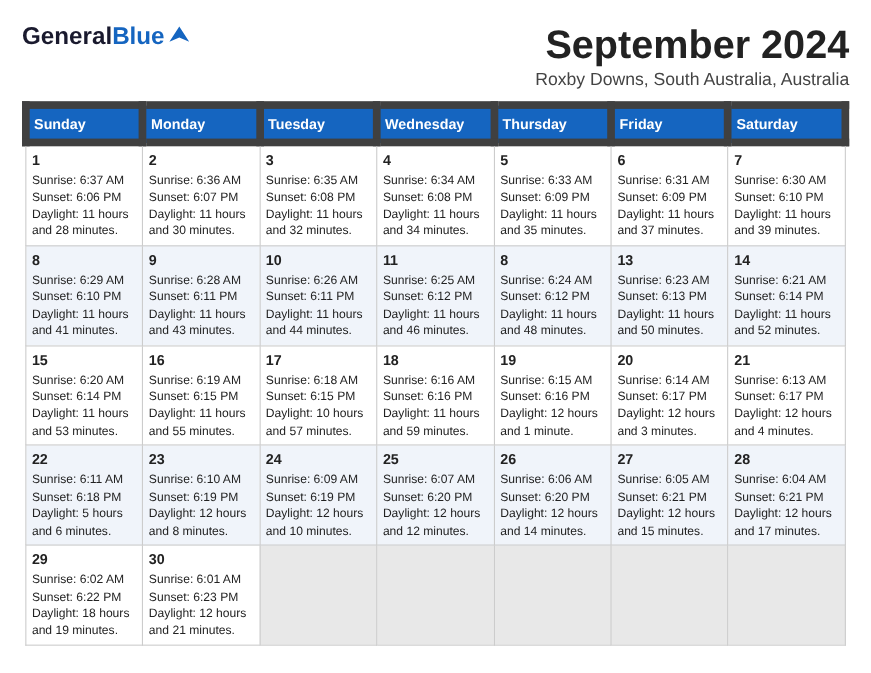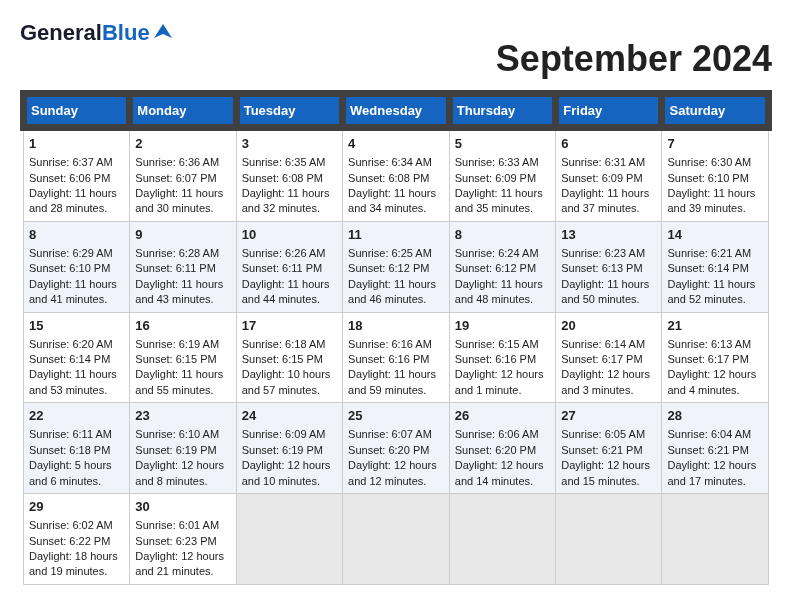--- a/index.html
+++ b/index.html
@@ -16,21 +16,20 @@
       justify-content: space-between;
       margin-bottom: 10px;
     }
     .logo {
       display: flex;
       flex-direction: column;
       align-items: flex-start;
     }
     .title-section {
       text-align: right;
-      margin-top: 18px;
     }
     .month-title {
       font-size: 36px;
       font-weight: bold;
       color: #222;
     }
     .location-title {
       font-size: 16px;
       color: #444;
       margin-top: 2px;
@@ -85,20 +84,21 @@
       <span style="font-size:22px; font-weight:bold; color:#1a1a2e;">
         <span>General</span><span style="color:#1565c0;">Blue</span>
       </span>
       <svg width="22" height="22" viewBox="0 0 22 22">
         <polygon points="11,2 20,16 11,12 2,16" fill="#1565c0"></polygon>
       </svg>
     </div>
   </div>
   <div class="title-section">
     <div class="month-title">September 2024</div>
+    <div class="location-title">Roxby Downs, South Australia, Australia</div>
   </div>
 </div>
 
 <table class="calendar">
   <thead>
     <tr>
       <th>Sunday</th>
       <th>Monday</th>
       <th>Tuesday</th>
       <th>Wednesday</th>

